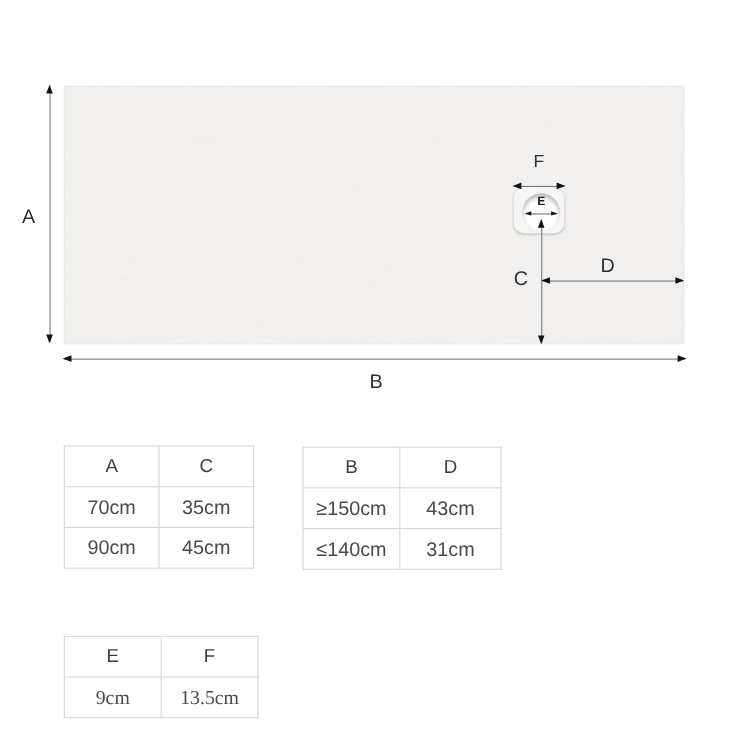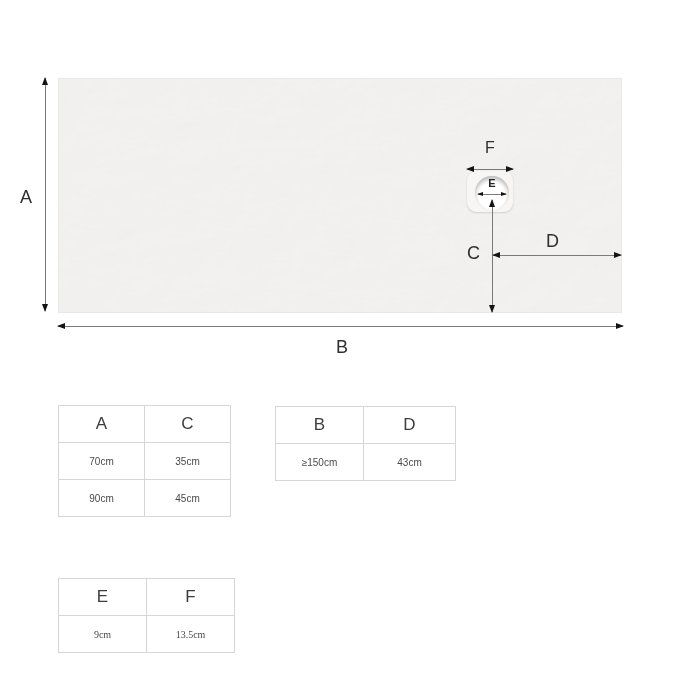--- a/index.html
+++ b/index.html
@@ -75,21 +75,21 @@
 
   
   table.dim-table {
     position:absolute; border-collapse:collapse; table-layout:fixed;
     background:#ffffff; color:#4a4a4a; text-align:center;
   }
   table.dim-table th, table.dim-table td {
     border:1px solid #d6d6d6; font-weight:normal; padding:0;
   }
   table.dim-table th { font-size:17px; color:#3d3d3d; height:36px; }
-  table.dim-table td { font-size:10px; height:36px; }
+  table.dim-table td { font-size:18px; height:36px; }
   .table-ac { left:58px; top:405px; }
   .table-ac th, .table-ac td { width:85px; }
   .table-bd { left:275px; top:406px; }
   .table-bd th:first-child, .table-bd td:first-child { width:87px; }
   .table-bd th:last-child,  .table-bd td:last-child  { width:91px; }
   .table-ef { left:58px; top:578px; }
   .table-ef th, .table-ef td { width:87px; }
   .table-ef td { height:38px;font-family:Liberation Serif, serif; }
 </style>
 </head>
@@ -153,20 +153,24 @@
   <table class="dim-table table-bd">
     <tbody>
         <tr>
       <th>B</th>
       <th>D</th>
     </tr>
     <tr>
       <td>≥150cm</td>
       <td>43cm</td>
     </tr>
+    <tr>
+      <td>≤140cm</td>
+      <td>31cm</td>
+    </tr>
   </tbody>
     </table>
 
   <table class="dim-table table-ef">
     <tbody>
         <tr>
       <th>E</th>
       <th>F</th>
     </tr>
     <tr>

